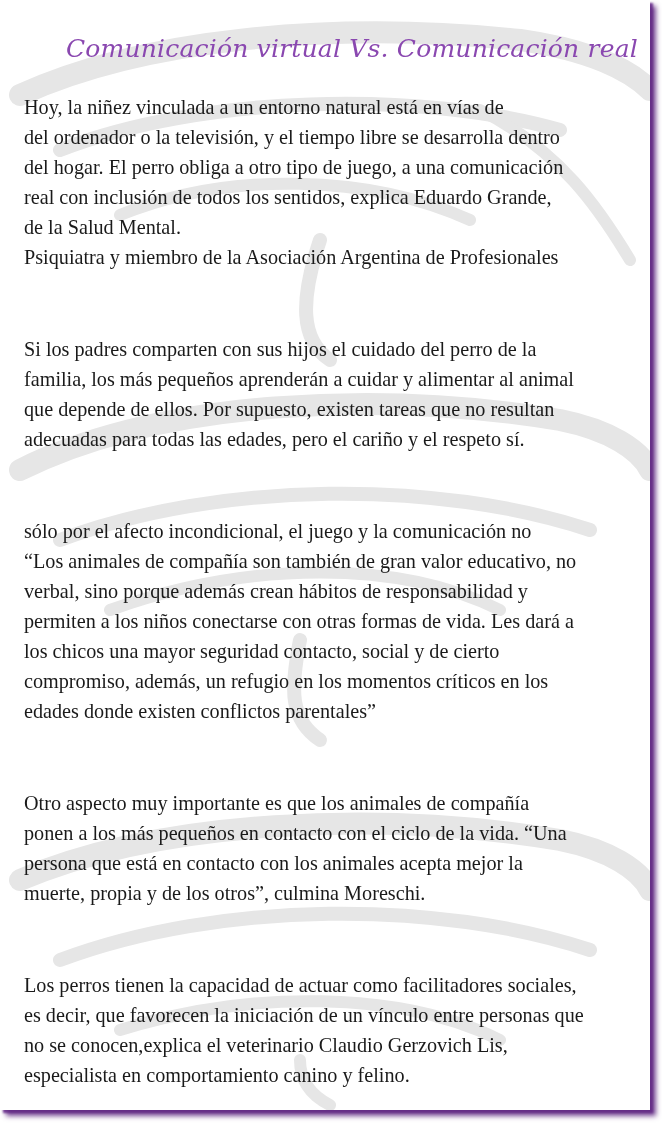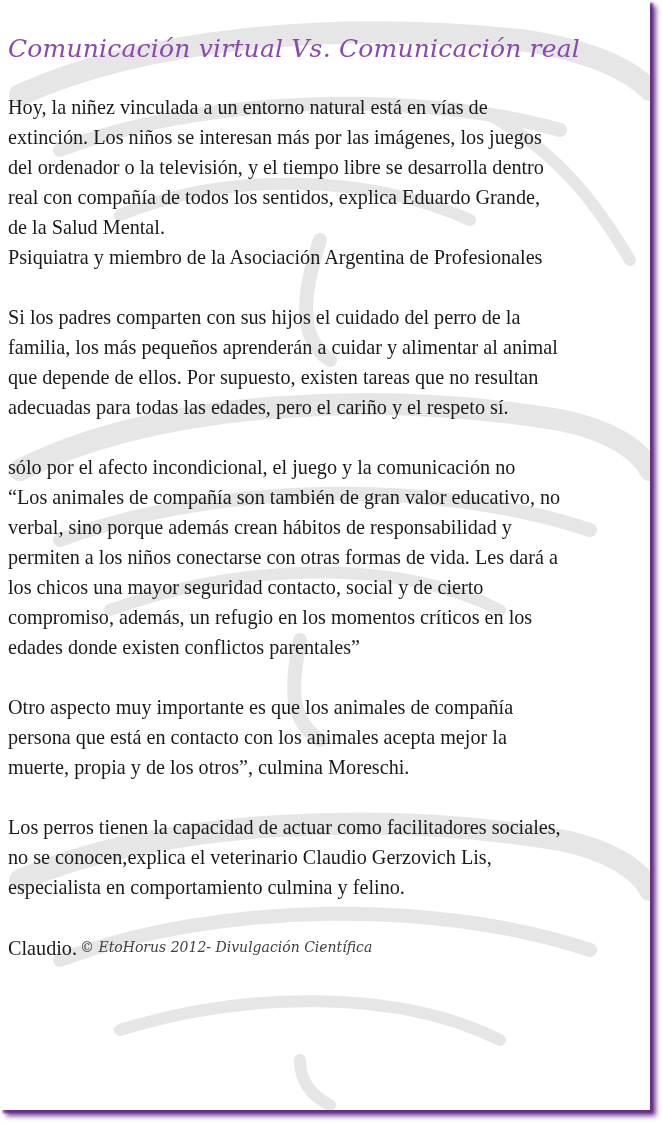--- a/index.html
+++ b/index.html
@@ -33,32 +33,32 @@
       padding: 0 0 0 8px;
       font-family: "Liberation Serif", "DejaVu Serif", serif;
       color: #1a1a1a;
       font-size: 20.2px;
       line-height: 30px;
     }
     .title {
       margin: 0;
       padding-top: 31px;
       height: 39px;
-      text-align: left;
+      text-align: right;
       font-family: "DejaVu Serif", "Liberation Serif", serif;
       font-style: italic;
       font-weight: normal;
       font-size: 25px;
       line-height: 36px;
       color: #8a48b0;
       letter-spacing: 0.2px;
       padding-right: 12px;
     }
     .para {
-      margin: 0;
+      margin: 16px;
       white-space: normal;
     }
     .p1 { margin-top: 22px; }
     .gap { height: 30px; }
     .credit {
       font-family: "DejaVu Serif", "Liberation Serif", serif;
       font-style: italic;
       font-size: 14px;
       color: #404040;
       margin-left: 3px;
@@ -89,23 +89,23 @@
       <path d="M120 1030 C 250 990, 400 990, 500 1040" stroke-width="12"></path>
       <path d="M300 1060 C 300 1080, 310 1095, 330 1105" stroke-width="12"></path>
     </g>
   </svg>
 
   <div class="content">
     <h1 class="title">Comunicación virtual Vs. Comunicación real</h1>
 
     <div class="para p1">
       <span class="line">Hoy, la niñez vinculada a un entorno natural está en vías de</span>
-      <span class="line">extinción. Los niños se interesan más por las imágenes, los juegos</span>
       <span class="line">del ordenador o la televisión, y el tiempo libre se desarrolla dentro</span>
-      <span class="line">real con compañía de todos los sentidos, explica Eduardo Grande,</span>
+      <span class="line">del hogar. El perro obliga a otro tipo de juego, a una comunicación</span>
+      <span class="line">real con inclusión de todos los sentidos, explica Eduardo Grande,</span>
       <span class="line">de la Salud Mental.</span>
       <span class="line">Psiquiatra y miembro de la Asociación Argentina de Profesionales</span>
     </div>
     <div class="gap"></div>
 
     <div class="para">
       <span class="line">Si los padres comparten con sus hijos el cuidado del perro de la</span>
       <span class="line">familia, los más pequeños aprenderán a cuidar y alimentar al animal</span>
       <span class="line">que depende de ellos. Por supuesto, existen tareas que no resultan</span>
       <span class="line">adecuadas para todas las edades, pero el cariño y el respeto sí.</span>
@@ -118,29 +118,31 @@
       <span class="line">verbal, sino porque además crean hábitos de responsabilidad y</span>
       <span class="line">permiten a los niños conectarse con otras formas de vida. Les dará a</span>
       <span class="line">los chicos una mayor seguridad contacto, social y de cierto</span>
       <span class="line">compromiso, además, un refugio en los momentos críticos en los</span>
       <span class="line">edades donde existen conflictos parentales”</span>
     </div>
     <div class="gap"></div>
 
     <div class="para">
       <span class="line">Otro aspecto muy importante es que los animales de compañía</span>
+      <span class="line">ponen a los más pequeños en contacto con el ciclo de la vida. “Una</span>
       <span class="line">persona que está en contacto con los animales acepta mejor la</span>
       <span class="line">muerte, propia y de los otros”, culmina Moreschi.</span>
     </div>
     <div class="gap"></div>
 
     <div class="para">
       <span class="line">Los perros tienen la capacidad de actuar como facilitadores sociales,</span>
+      <span class="line">es decir, que favorecen la iniciación de un vínculo entre personas que</span>
       <span class="line">no se conocen,explica el veterinario Claudio Gerzovich Lis,</span>
-      <span class="line">especialista en comportamiento culmina y felino.</span>
+      <span class="line">especialista en comportamiento canino y felino.</span>
     </div>
     <div class="gap"></div>
 
     <div class="para">
       <span class="line"><span>Claudio.</span><span class="credit">© EtoHorus 2012- Divulgación Científica</span></span>
     </div>
   </div>
 </div>
 
 </body></html>

